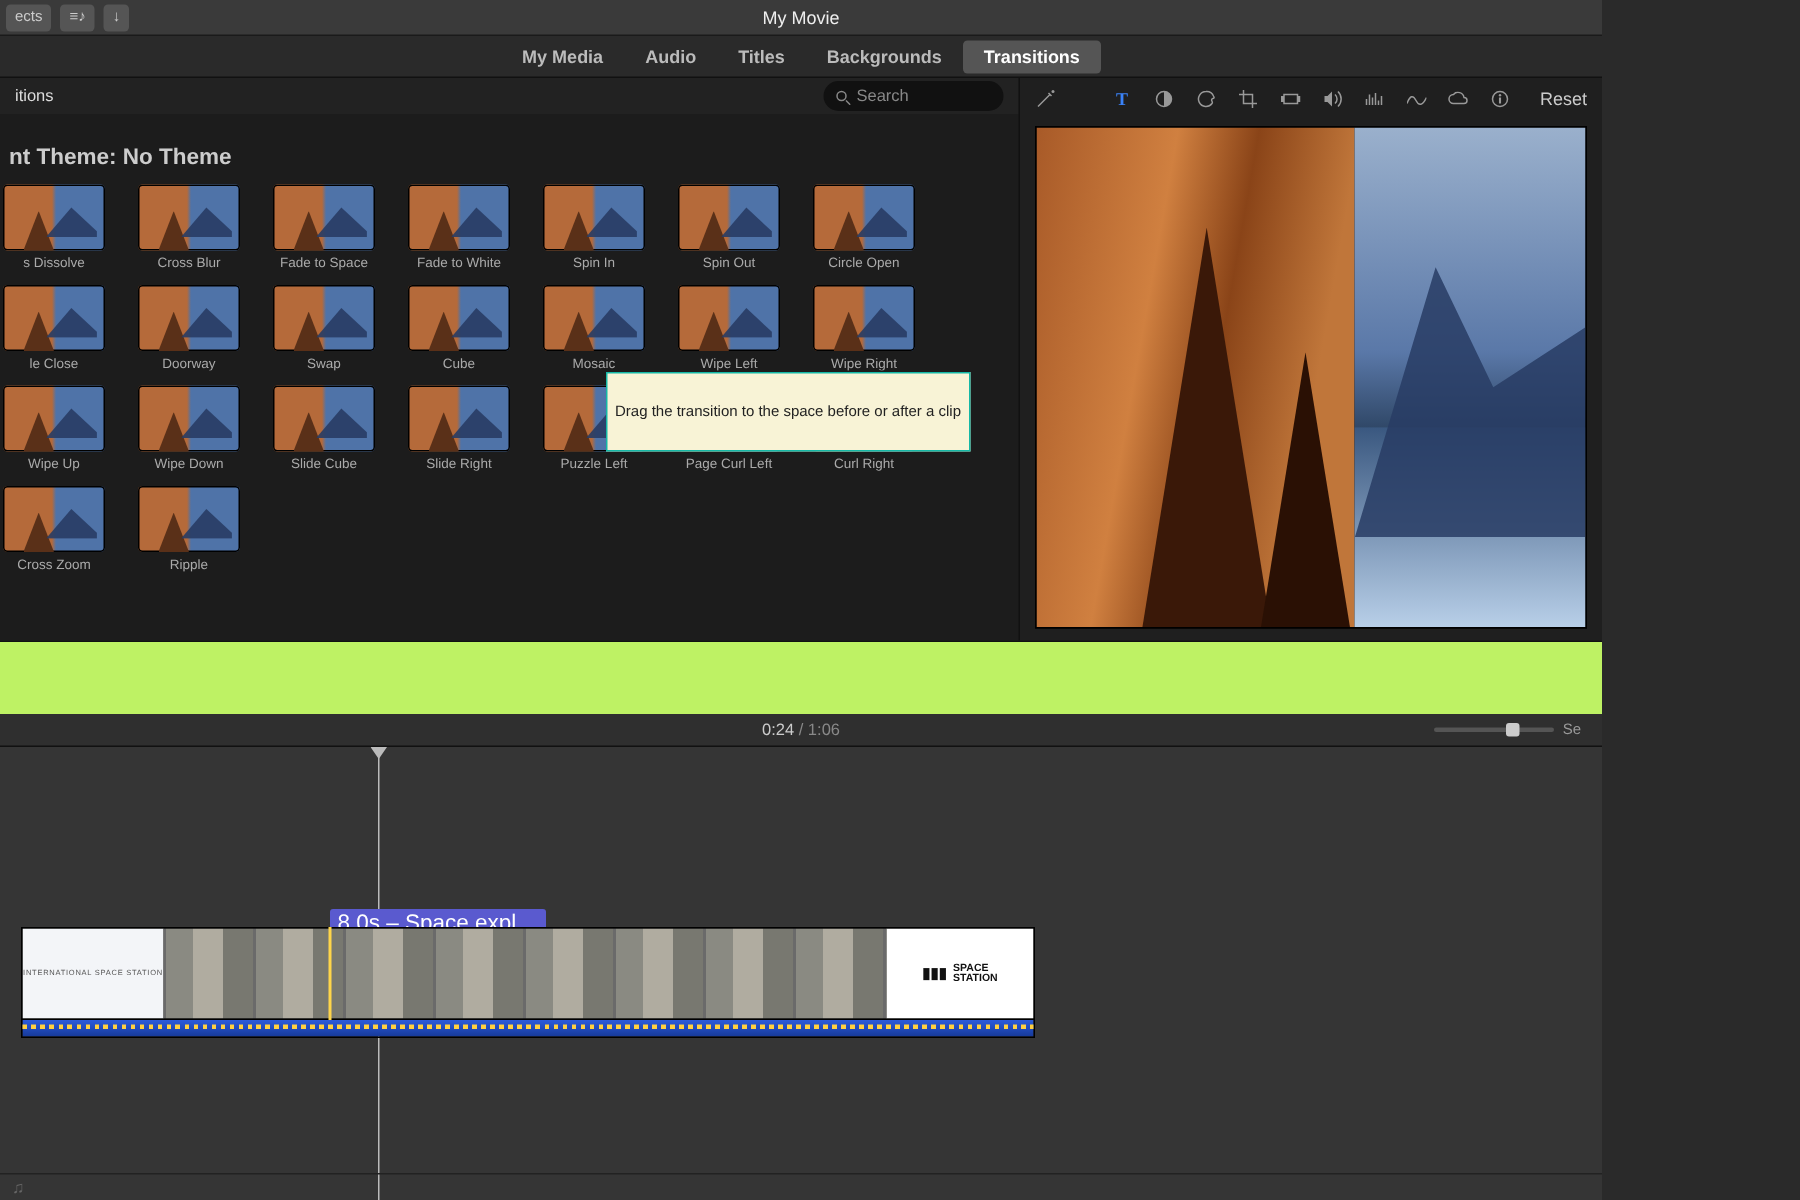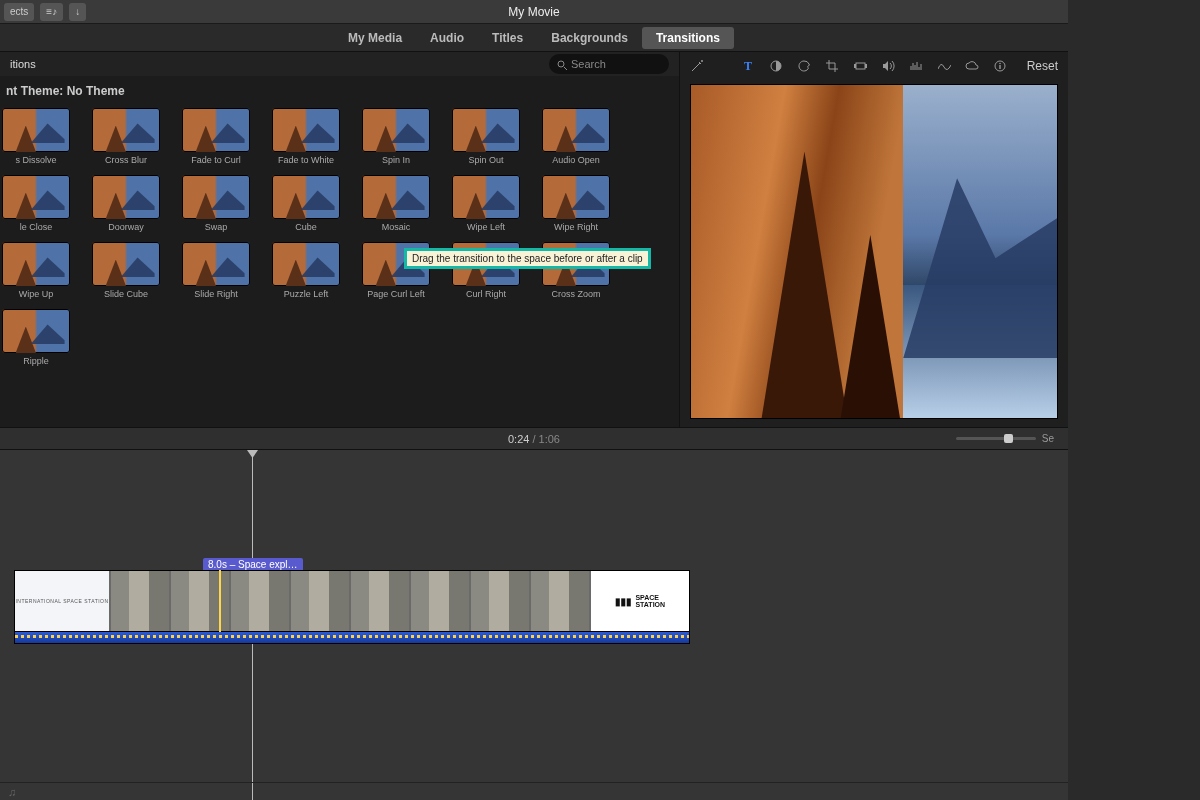--- a/index.html
+++ b/index.html
@@ -14,51 +14,51 @@
   .tabbar { height: 28px; background: #2a2a2a; display: flex; align-items:center; justify-content:center; gap:0; border-bottom:1px solid #111;font-weight:bold;}
   .tab { padding: 4px 14px; font-size:12px; color:#bbb; cursor:pointer; border-radius:3px;}
   .tab.active { background:#555; color:#fff;}
   
   .upper { flex: 0 0 376px; display:flex; background:#1f1f1f; border-bottom:1px solid #111;}
   .browser { flex: 0 0 680px; display:flex; flex-direction:column; border-right:1px solid #111; background:#1c1c1c; overflow:hidden;}
   .browser-header { height:24px; display:flex; align-items:center; justify-content:space-between; padding:0 10px; font-size:11px; background:#222;gap:40px;}
   .search { display:flex; align-items:flex-end; background:#111; border-radius:10px; padding:4px 8px; width:120px; font-size:11px; color:#888;}
   .search svg{flex:0 0 10px;}
   .search span{margin-left:4px;}
-  .theme-row { font-size:12px; color:#ccc; padding:8px 10px 4px 6px; font-weight:bold;}
+  .theme-row { font-size:15px; color:#ccc; padding:8px 10px 4px 6px; font-weight:bold;margin-top:12px;}
   .grid { display:grid; grid-template-columns: repeat(7, 84px); justify-content:start; gap-row:6px; column-gap:6px; row-gap:10px; padding:6px 0 6px 0; margin-left:-6px;}
   .trans { width:84px; display:flex; flex-direction:column; align-items:center;}
   .thumb { width:68px; height:44px; border-radius:3px; background: linear-gradient(90deg, #b56a3a 0%, #b56a3a 48%, #4f73a8 52%, #4f73a8 100%); box-shadow: inset 0 0 0 1px #000; position:relative; overflow:hidden;}
   .thumb::before{content:""; position:absolute; left:20%; bottom:0; width:30%; height:60%; background: #5a3018; clip-path: polygon(50% 0, 0 100%, 100% 100%);}
   .thumb::after{content:""; position:absolute; right:8%; bottom:20%; width:50%; height:45%; background: rgba(40,60,100,.9); clip-path: polygon(0 100%, 50% 0, 100% 80%, 100% 100%);}
   .tlabel { font-size:9px; color:#aaa; margin-top:3px; text-align:center; white-space:nowrap; overflow:hidden; width:84px;}
-  .tooltip { position:absolute; left:404px; top:196px; background:#f8f3d6; color:#222; font-size:10px; padding:2px 5px; border:3px solid #14b8a6; z-index:20; white-space:nowrap;}
+  .tooltip { position:absolute; left:404px; top:196px; background:#f8f3d6; color:#222; font-size:10px; padding:20px 5px; border:1px solid #14b8a6; z-index:20; white-space:nowrap;}
   
   .viewer { flex:1; display:flex; flex-direction:column; background:#1f1f1f;}
   .viewer-tools { height:28px; display:flex; align-items:center; padding:0 10px; gap:14px; font-size:12px; color:#999; position:relative;}
   .viewer-tools .center-tools{ position:absolute; left:50%; transform:translateX(-50%); display:flex; gap:14px;}
   .vt-icon { width:14px; height:14px; display:flex; align-items:center; justify-content:center;}
   .reset { margin-left:auto; font-size:12px; color:#ccc;}
   .canvas { flex:1; margin:4px 10px 8px 10px; border:1px solid #000; background:#000; position:relative; overflow:hidden;}
   .canvas .left-half{position:absolute; left:0; top:0; bottom:0; width:58%; background: linear-gradient(100deg,#a85a28 0%, #d08040 35%, #8a4418 55%, #c0763a 80%);}
   .canvas .right-half{position:absolute; right:0; top:0; bottom:0; width:42%; background: linear-gradient(180deg,#9ab0cc 0%, #5a78a8 45%, #304868 60%, #3a5880 60.1%, #b8cfe8 100%);}
   .canvas .tree{position:absolute; left:18%; bottom:0; width:26%; height:80%; background:#3a1808; clip-path: polygon(50% 0, 5% 100%, 95% 100%);}
   .canvas .tree2{position:absolute; left:40%; bottom:0; width:18%; height:55%; background:#2a1004; clip-path: polygon(50% 0, 5% 100%, 95% 100%);}
   .canvas .mtn{position:absolute; right:0; bottom:18%; width:42%; height:60%; background: rgba(40,60,100,.85); clip-path: polygon(0 100%, 35% 10%, 60% 50%, 100% 30%, 100% 100%);}
   
-  .timerow { height:22px; background:#2f2f2f; display:flex; align-items:center; justify-content:center; font-size:11px; color:#ccc; position:relative; border-bottom:1px solid #111;}
+  .timerow { height:22px; background:#2f2f2f; display:flex; align-items:center; justify-content:center; font-size:11px; color:#ccc; position:relative; border-bottom:1px solid #111;margin-top:48px;}
   .timerow .dur{color:#888;}
   .timerow .zoom{ position:absolute; right:14px; display:flex; align-items:center; gap:6px; font-size:10px; color:#999;}
   .zoom-track{ width:80px; height:3px; background:#555; border-radius:2px; position:relative;}
   .zoom-thumb{ position:absolute; top:-3px; left:60%; width:9px; height:9px; background:#ccc; border-radius:2px;}
   
   .timeline { flex:1; background:#353535; position:relative; overflow:hidden;}
   .playhead { position:absolute; top:0; bottom:0; left:252px; width:1px; background:#bbb;}
   .playhead::before{content:""; position:absolute; top:0; left:-5px; width:11px; height:8px; background:#bbb; clip-path: polygon(0 0, 100% 0, 50% 100%);}
-  .clip-label{ position:absolute; left:203px; top:108px; background:#5a5acf; color:#fff; font-size:10px; padding:1px 5px; border-radius:2px 2px 0 0;}
+  .clip-label{ position:absolute; left:220px; top:108px; background:#5a5acf; color:#fff; font-size:15px; padding:1px 5px; border-radius:2px 2px 0 0;}
   .clip{ position:absolute; left:14px; top:120px; height:62px; width:676px; background:#1a1a1a; border:1px solid #000; display:flex; overflow:hidden;}
   .clip-intro{ width:94px; height:100%; background:#f3f5f8; color:#555; font-size:5px; display:flex; flex-direction:column; align-items:center; justify-content:center; text-align:center; letter-spacing:.3px;}
   .clip-body{ flex:1; background: repeating-linear-gradient(90deg,#6a6a6a 0, #6a6a6a 2px, #8a8a82 2px, #8a8a82 20px, #b0aca0 20px, #b0aca0 40px, #787870 40px, #787870 60px); position:relative;}
   .clip-outro{ width:98px; height:100%; background:#fff; color:#111; display:flex; align-items:center; justify-content:center; font-size:7px; font-weight:bold; gap:4px;}
   .audiostrip{ position:absolute; left:14px; top:182px; width:676px; height:12px; background: linear-gradient(180deg,#2a5bdc,#173a9a); border:1px solid #000; border-top:none;}
   .audiostrip::after{content:""; position:absolute; left:0; right:0; top:3px; height:3px; background: repeating-linear-gradient(90deg, #ffd040 0, #ffd040 3px, transparent 3px, transparent 6px);}
   .sel-marker{ position:absolute; left:219px; top:120px; width:2px; height:62px; background:#ffd54a;}
   .musicrow{ position:absolute; left:0; right:0; bottom:0; height:18px; border-top:1px solid #222; display:flex; align-items:center; padding-left:8px;}
   svg { display:block; }
 </style>
@@ -101,37 +101,37 @@
           <div class="trans">
             <div class="thumb"></div>
             <div class="tlabel">s Dissolve</div>
           </div>
           <div class="trans">
             <div class="thumb"></div>
             <div class="tlabel">Cross Blur</div>
           </div>
           <div class="trans">
             <div class="thumb"></div>
-            <div class="tlabel">Fade to Curl</div>
+            <div class="tlabel">Fade to Space</div>
           </div>
           <div class="trans">
             <div class="thumb"></div>
             <div class="tlabel">Fade to White</div>
           </div>
           <div class="trans">
             <div class="thumb"></div>
             <div class="tlabel">Spin In</div>
           </div>
           <div class="trans">
             <div class="thumb"></div>
             <div class="tlabel">Spin Out</div>
           </div>
           <div class="trans">
             <div class="thumb"></div>
-            <div class="tlabel">Audio Open</div>
+            <div class="tlabel">Circle Open</div>
           </div>
           <div class="trans">
             <div class="thumb"></div>
             <div class="tlabel">le Close</div>
           </div>
           <div class="trans">
             <div class="thumb"></div>
             <div class="tlabel">Doorway</div>
           </div>
           <div class="trans">
@@ -150,20 +150,24 @@
             <div class="thumb"></div>
             <div class="tlabel">Wipe Left</div>
           </div>
           <div class="trans">
             <div class="thumb"></div>
             <div class="tlabel">Wipe Right</div>
           </div>
           <div class="trans">
             <div class="thumb"></div>
             <div class="tlabel">Wipe Up</div>
+          </div>
+          <div class="trans">
+            <div class="thumb"></div>
+            <div class="tlabel">Wipe Down</div>
           </div>
           <div class="trans">
             <div class="thumb"></div>
             <div class="tlabel">Slide Cube</div>
           </div>
           <div class="trans">
             <div class="thumb"></div>
             <div class="tlabel">Slide Right</div>
           </div>
           <div class="trans">

